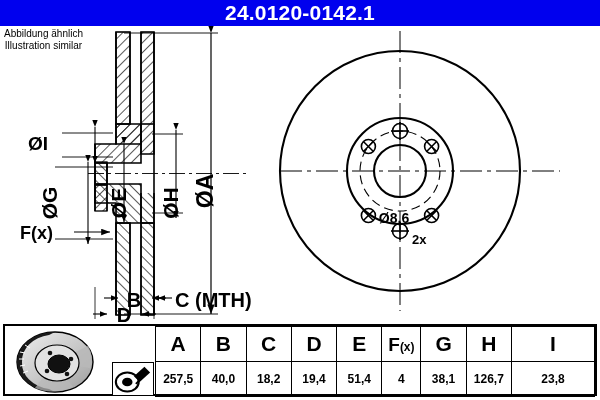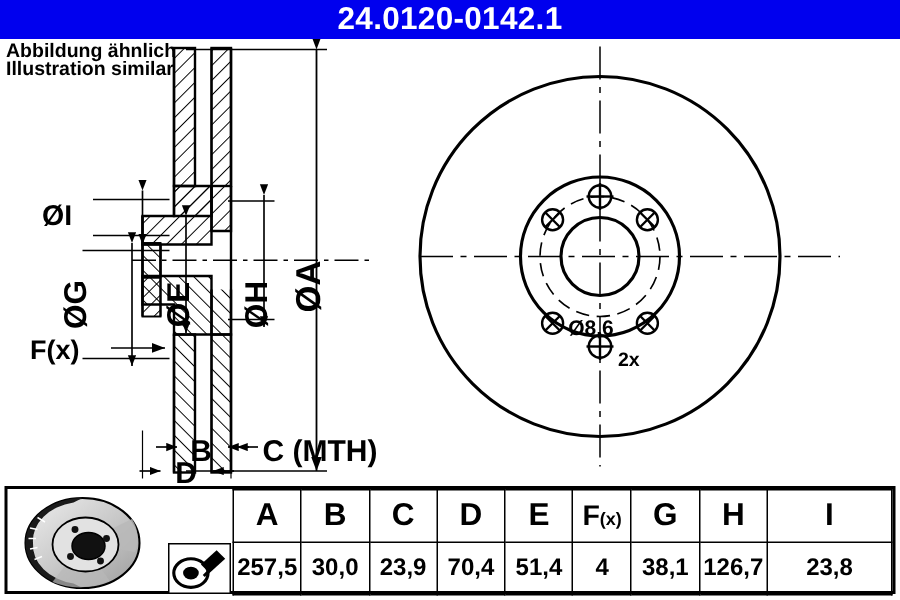--- a/index.html
+++ b/index.html
@@ -18,41 +18,41 @@
   }
   .header-inner{display:flex;align-items:center;gap:34px;}
   .header span{
     color:#fff;font-size:21px;font-weight:bold;letter-spacing:0.2px;
     line-height:26px;white-space:nowrap;
   }
 
   
   .note{
     position:absolute;left:4px;top:28px;
-    font-size:13px;font-weight:bold;line-height:11.5px;white-space:nowrap;
+    font-size:10px;font-weight:normal;line-height:11.5px;white-space:nowrap;text-align:center;
   }
 
   
   .drawing{position:absolute;left:0;top:26px;width:508px;height:296px;}
   .drawing svg{display:block;}
 
   
   .spec-table{
     position:absolute;left:3px;top:324px;width:594px;height:72px;
     border:2px solid #000;box-sizing:border-box;background:#fff;
   }
   table{
     border-collapse:collapse;width:100%;height:100%;table-layout:fixed;
   }
   table td{
     border:1.5px solid #000;text-align:center;vertical-align:middle;
     font-weight:bold;padding:0;
   }
   td.head{font-size:21px;height:34px;}
-  td.val{font-size:16px;height:34px;}
+  td.val{font-size:12px;height:34px;}
   td.icon-cell{border:none;position:relative;padding:0;}
   td.icon-cell-v{border:none;position:relative;padding:0;}
   .disc-icon{width:100%;height:100%;display:block;}
   .tool-icon{
     position:absolute;right:1px;bottom:1px;width:42px;height:34px;
     border:1.5px solid #000;background:#fff;box-sizing:border-box;
   }
   .tool-icon svg{display:block;}
 </style>
 </head>
@@ -295,23 +295,23 @@
         <td class="head">E</td>
         <td class="head" style="width:38px">
           <span style="font-size:19px">F</span><span style="font-size:12px">(x)</span>
         </td>
         <td class="head">G</td>
         <td class="head">H</td>
         <td class="head" style="width:82px">I</td>
       </tr>
       <tr>
         <td class="val">257,5</td>
-        <td class="val">30,0</td>
-        <td class="val">23,9</td>
-        <td class="val">70,4</td>
+        <td class="val">40,0</td>
+        <td class="val">18,2</td>
+        <td class="val">19,4</td>
         <td class="val">51,4</td>
         <td class="val">4</td>
         <td class="val">38,1</td>
         <td class="val">126,7</td>
         <td class="val">23,8</td>
       </tr>
     </tbody>
       </table>
   </div>
 

